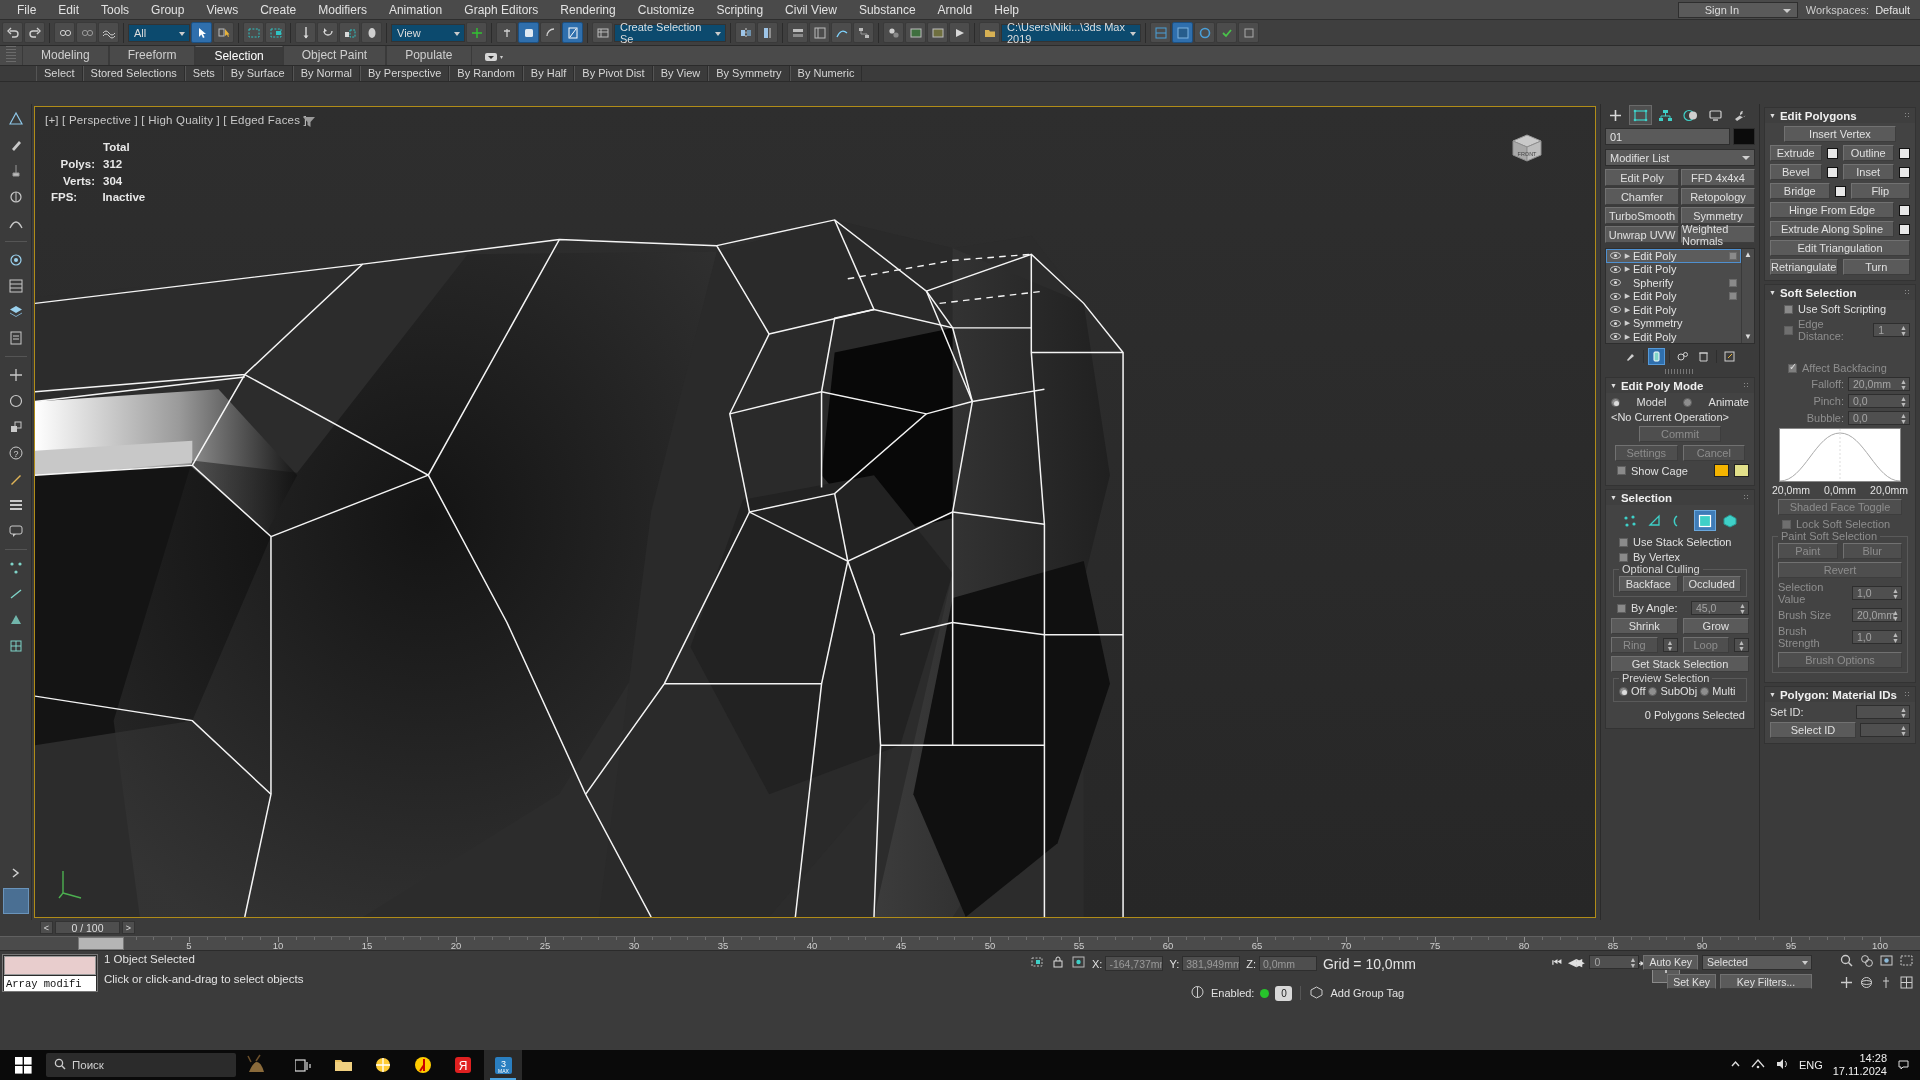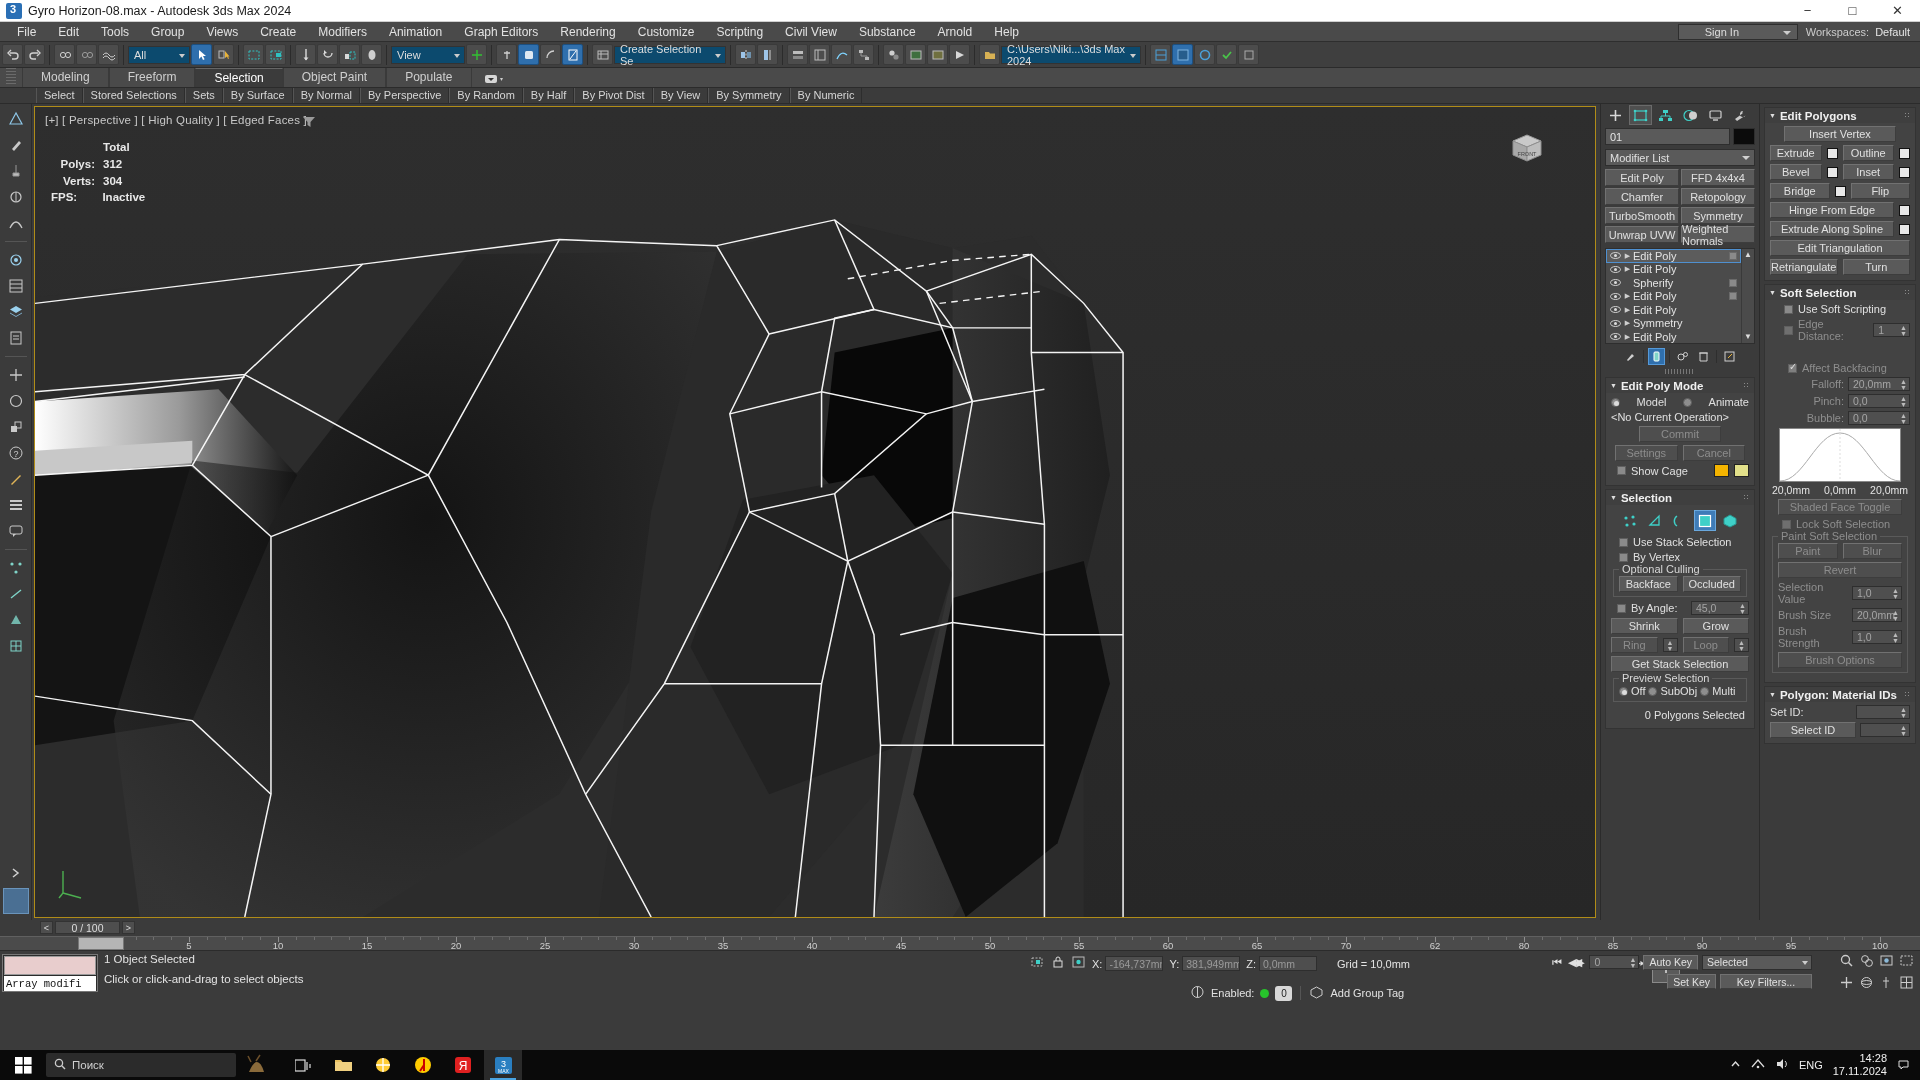--- a/index.html
+++ b/index.html
@@ -196,21 +196,21 @@
   .mx-listener{position:absolute;left:2px;top:3px;width:96px;height:38px;border:1px solid #777;background:#2b2b2b;}
   .mx-l1{height:19px;background:#e8cdcd;border:1px solid #999;margin:1px;}
   .mx-l2{height:15px;background:#fff;margin:1px;font-family:"Liberation Mono",monospace;font-size:10.5px;color:#111;padding-left:2px;display:flex;align-items:center;overflow:hidden;}
   .sb-msgs{position:absolute;left:104px;top:2px;}
   .sb-m1{font-size:11.5px;color:#e3e3e3;margin-bottom:8px;}
   .sb-m2{font-size:11.5px;color:#e3e3e3;}
   .sb-coords{position:absolute;left:1030px;top:4px;display:flex;align-items:center;gap:6px;}
   .coordfield{display:flex;align-items:center;gap:3px;}
   .coordfield .ck{font-size:11px;color:#e2e2e2;}
   .coordfield .cv{width:58px;height:15px;background:#4e4e4e;border:1px solid #2e2e2e;color:#9a9a9a;font-size:10.5px;display:flex;align-items:center;padding:0 3px;overflow:hidden;}
-  .grid-lbl{font-size:11px;color:#e4e4e4;margin-left:14px;}
+  .grid-lbl{font-size:14px;color:#e4e4e4;margin-left:0;}
   .sb-row2{position:absolute;left:1190px;top:34px;display:flex;align-items:center;gap:6px;font-size:11px;color:#e2e2e2;}
   .greendot{width:9px;height:9px;border-radius:50%;background:#27c32b;}
   .zerobadge{width:17px;height:15px;border-radius:3px;background:#d8d8d8;color:#222;font-size:10px;display:flex;align-items:center;justify-content:center;}
   .playbar{position:absolute;right:270px;top:2px;display:flex;align-items:center;gap:3px;}
   .pbtn{width:18px;height:18px;display:flex;align-items:center;justify-content:center;color:#e0e0e0;font-size:11px;}
   .keybar{position:absolute;right:108px;top:2px;display:flex;flex-direction:column;gap:3px;}
   .keyrow{display:flex;align-items:center;gap:4px;}
   .keybtn{height:15px;background:#5a5a5a;border:1px solid #717171;border-bottom-color:#3d3d3d;font-size:10.5px;color:#e0e0e0;display:flex;align-items:center;justify-content:center;padding:0 5px;}
   .keysel{width:110px;height:15px;background:#5a5a5a;border:1px solid #2e2e2e;font-size:10.5px;color:#e0e0e0;display:flex;align-items:center;padding:0 12px 0 4px;position:relative;}
   .keysel:after{content:"";position:absolute;right:3px;top:5px;border-left:3.5px solid transparent;border-right:3.5px solid transparent;border-top:4px solid #ccc;}
@@ -227,29 +227,20 @@
   .tb-app.act{background:#2a2a2a;}
   .tb-app.act:after{content:"";position:absolute;bottom:0;left:6px;right:6px;height:2px;background:#4aa3e0;}
   .tb-right{margin-left:auto;display:flex;align-items:center;gap:10px;padding-right:10px;color:#eee;font-size:11px;justify-content:space-between;}
   .tb-clock{text-align:right;line-height:13px;font-size:11px;color:#f0f0f0;}
 </style>
 </head>
 <body>
 
 <div id="app">
 
-  <div class="titlebar">
-    <div class="tb-icon"></div>
-    <div class="tb-title">Gyro Horizon-08.max - Autodesk 3ds Max 2024</div>
-    <div class="tb-btns">
-      <div>−</div>
-      <div>□</div>
-      <div class="close">✕</div>
-    </div>
-  </div>
 
   <div class="menubar">
     <div class="mi">File</div>
     <div class="mi">Edit</div>
     <div class="mi">Tools</div>
     <div class="mi">Group</div>
     <div class="mi">Views</div>
     <div class="mi">Create</div>
     <div class="mi">Modifiers</div>
     <div class="mi">Animation</div>
@@ -444,21 +435,21 @@
         <svg width="14" height="14">
           <path d="M3 3 L11 7 L3 11 Z" fill="#d8d8d8"></path>
         </svg>
       </div>
     <div class="tsep"></div>
     <div class="tbtn">
         <svg width="14" height="14">
           <path d="M2 4 h4 l1 1.5h5V11H2Z" fill="#d8b154"></path>
         </svg>
       </div>
-    <div class="tcombo" style="width:140px">C:\Users\Niki...\3ds Max 2024</div>
+    <div class="tcombo" style="width:140px">C:\Users\Niki...\3ds Max 2019</div>
     <div class="tsep"></div>
     <div class="tbtn">
         <svg width="14" height="14">
           <rect x="2" y="2" width="10" height="10" fill="none" stroke="#4a9fd8"></rect>
           <path d="M2 7 h10" stroke="#4a9fd8"></path>
         </svg>
       </div>
     <div class="tbtn on">
         <svg width="14" height="14">
           <rect x="2" y="2" width="10" height="10" fill="#275d8c" stroke="#7fb4e0"></rect>
@@ -1291,21 +1282,21 @@
           <div class="tl-lbl" style="left: 990px;">50</div>
           <div class="tk" style="left: 1079px;"></div>
           <div class="tl-lbl" style="left: 1079px;">55</div>
           <div class="tk" style="left: 1168px;"></div>
           <div class="tl-lbl" style="left: 1168px;">60</div>
           <div class="tk" style="left: 1257px;"></div>
           <div class="tl-lbl" style="left: 1257px;">65</div>
           <div class="tk" style="left: 1346px;"></div>
           <div class="tl-lbl" style="left: 1346px;">70</div>
           <div class="tk" style="left: 1435px;"></div>
-          <div class="tl-lbl" style="left: 1435px;">62</div>
+          <div class="tl-lbl" style="left: 1435px;">75</div>
           <div class="tk" style="left: 1524px;"></div>
           <div class="tl-lbl" style="left: 1524px;">80</div>
           <div class="tk" style="left: 1613px;"></div>
           <div class="tl-lbl" style="left: 1613px;">85</div>
           <div class="tk" style="left: 1702px;"></div>
           <div class="tl-lbl" style="left: 1702px;">90</div>
           <div class="tk" style="left: 1791px;"></div>
           <div class="tl-lbl" style="left: 1791px;">95</div>
           <div class="tk" style="left: 1880px;"></div>
           <div class="tl-lbl" style="left: 1880px;">100</div>

